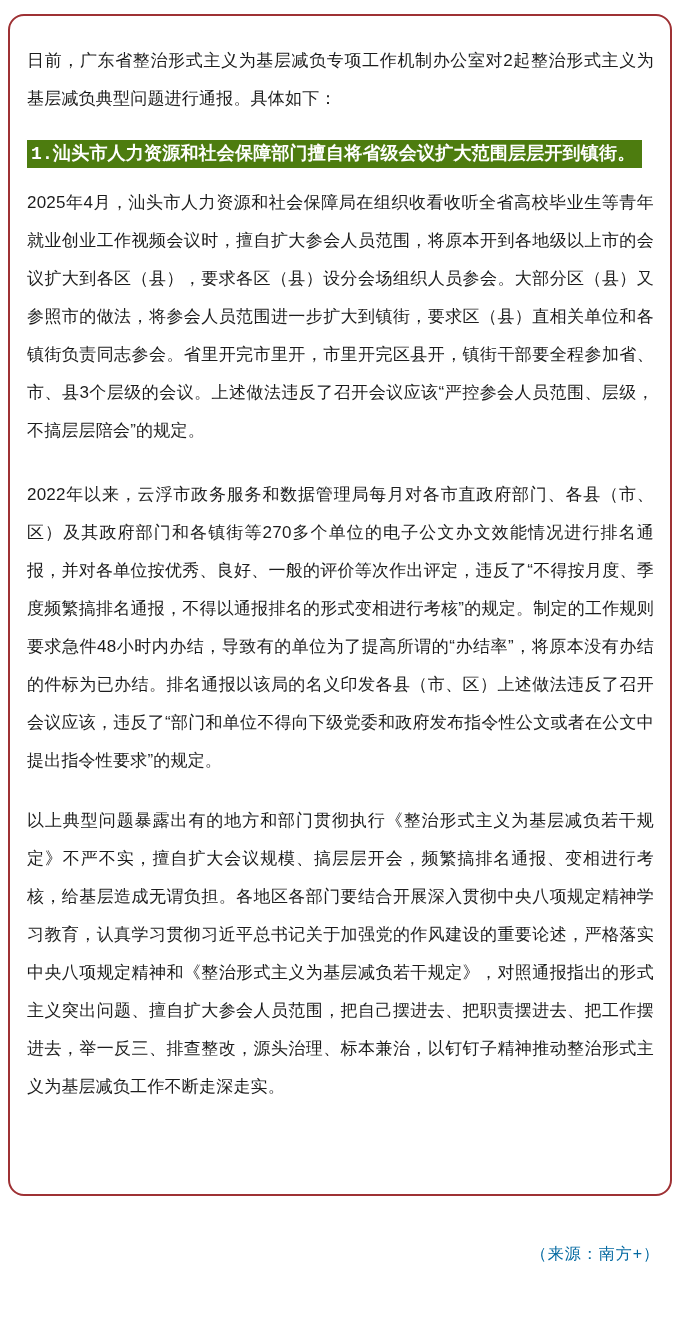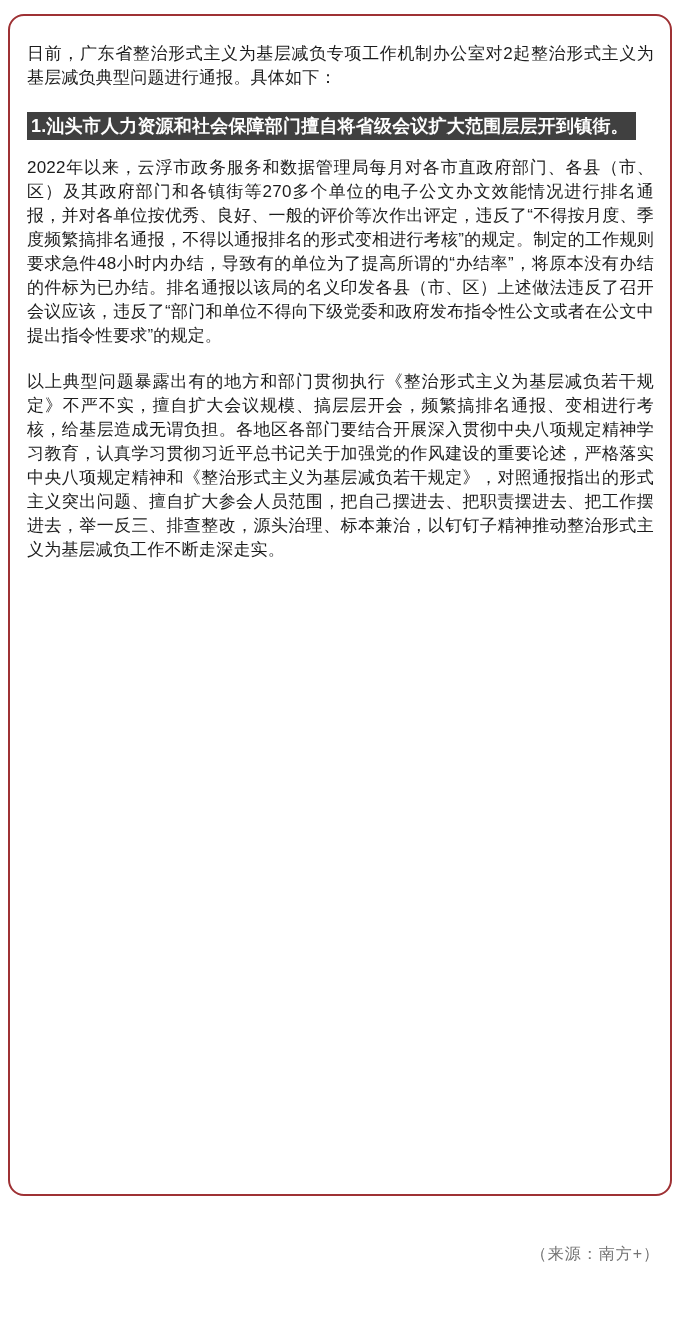--- a/index.html
+++ b/index.html
@@ -17,60 +17,62 @@
     top: 14px;
     width: 664px;
     height: 1182px;
     border: 2px solid #9e3134;
     border-radius: 16px;
     background: #ffffff;
     padding: 26px 16px 0 17px;
   }
   .para {
     font-size: 17px;
-    line-height: 24px;
+    line-height: 38px;
     color: #1c1c1c;
     text-align: justify;
     text-justify: inter-ideograph;
     letter-spacing: 0.2px;
   }
   .intro { margin-bottom: 22px; }
   .section-heading-row { margin: 0 0 16px 0; }
   .section-heading {
     display: inline-block;
-    background: #404040;
+    background: #4d7c0f;
     color: #ffffff;
     font-weight: bold;
     font-size: 18px;
     line-height: 28px;
     padding: 0 7px 0 4px;
     letter-spacing: 0.2px;
+    font-family: Liberation Mono, monospace;
   }
   .section-body { margin-bottom: 26px; }
   .conclusion { margin-top: -4px; }
   .source-line {
     position: absolute;
     top: 1244px;
     right: 20px;
     font-size: 16px;
-    color: #737373;
+    color: #0369a1;
     letter-spacing: 1px;
   }
 </style>
 </head>
 <body>
 
 <div class="article-frame">
 
   <p class="para intro">日前，广东省整治形式主义为基层减负专项工作机制办公室对2起整治形式主义为基层减负典型问题进行通报。具体如下：</p>
 
   <div class="section-heading-row">
     <span class="section-heading">1.汕头市人力资源和社会保障部门擅自将省级会议扩大范围层层开到镇街。</span>
   </div>
 
+  <p class="para section-body">2025年4月，汕头市人力资源和社会保障局在组织收看收听全省高校毕业生等青年就业创业工作视频会议时，擅自扩大参会人员范围，将原本开到各地级以上市的会议扩大到各区（县），要求各区（县）设分会场组织人员参会。大部分区（县）又参照市的做法，将参会人员范围进一步扩大到镇街，要求区（县）直相关单位和各镇街负责同志参会。省里开完市里开，市里开完区县开，镇街干部要全程参加省、市、县3个层级的会议。上述做法违反了召开会议应该“严控参会人员范围、层级，不搞层层陪会”的规定。</p>
 
 
   <p class="para section-body">2022年以来，云浮市政务服务和数据管理局每月对各市直政府部门、各县（市、区）及其政府部门和各镇街等270多个单位的电子公文办文效能情况进行排名通报，并对各单位按优秀、良好、一般的评价等次作出评定，违反了“不得按月度、季度频繁搞排名通报，不得以通报排名的形式变相进行考核”的规定。制定的工作规则要求急件48小时内办结，导致有的单位为了提高所谓的“办结率”，将原本没有办结的件标为已办结。排名通报以该局的名义印发各县（市、区）上述做法违反了召开会议应该，违反了“部门和单位不得向下级党委和政府发布指令性公文或者在公文中提出指令性要求”的规定。</p>
 
   <p class="para conclusion">以上典型问题暴露出有的地方和部门贯彻执行《整治形式主义为基层减负若干规定》不严不实，擅自扩大会议规模、搞层层开会，频繁搞排名通报、变相进行考核，给基层造成无谓负担。各地区各部门要结合开展深入贯彻中央八项规定精神学习教育，认真学习贯彻习近平总书记关于加强党的作风建设的重要论述，严格落实中央八项规定精神和《整治形式主义为基层减负若干规定》，对照通报指出的形式主义突出问题、擅自扩大参会人员范围，把自己摆进去、把职责摆进去、把工作摆进去，举一反三、排查整改，源头治理、标本兼治，以钉钉子精神推动整治形式主义为基层减负工作不断走深走实。</p>
 
 </div>
 
 <div class="source-line">（来源：南方+）</div>
 

